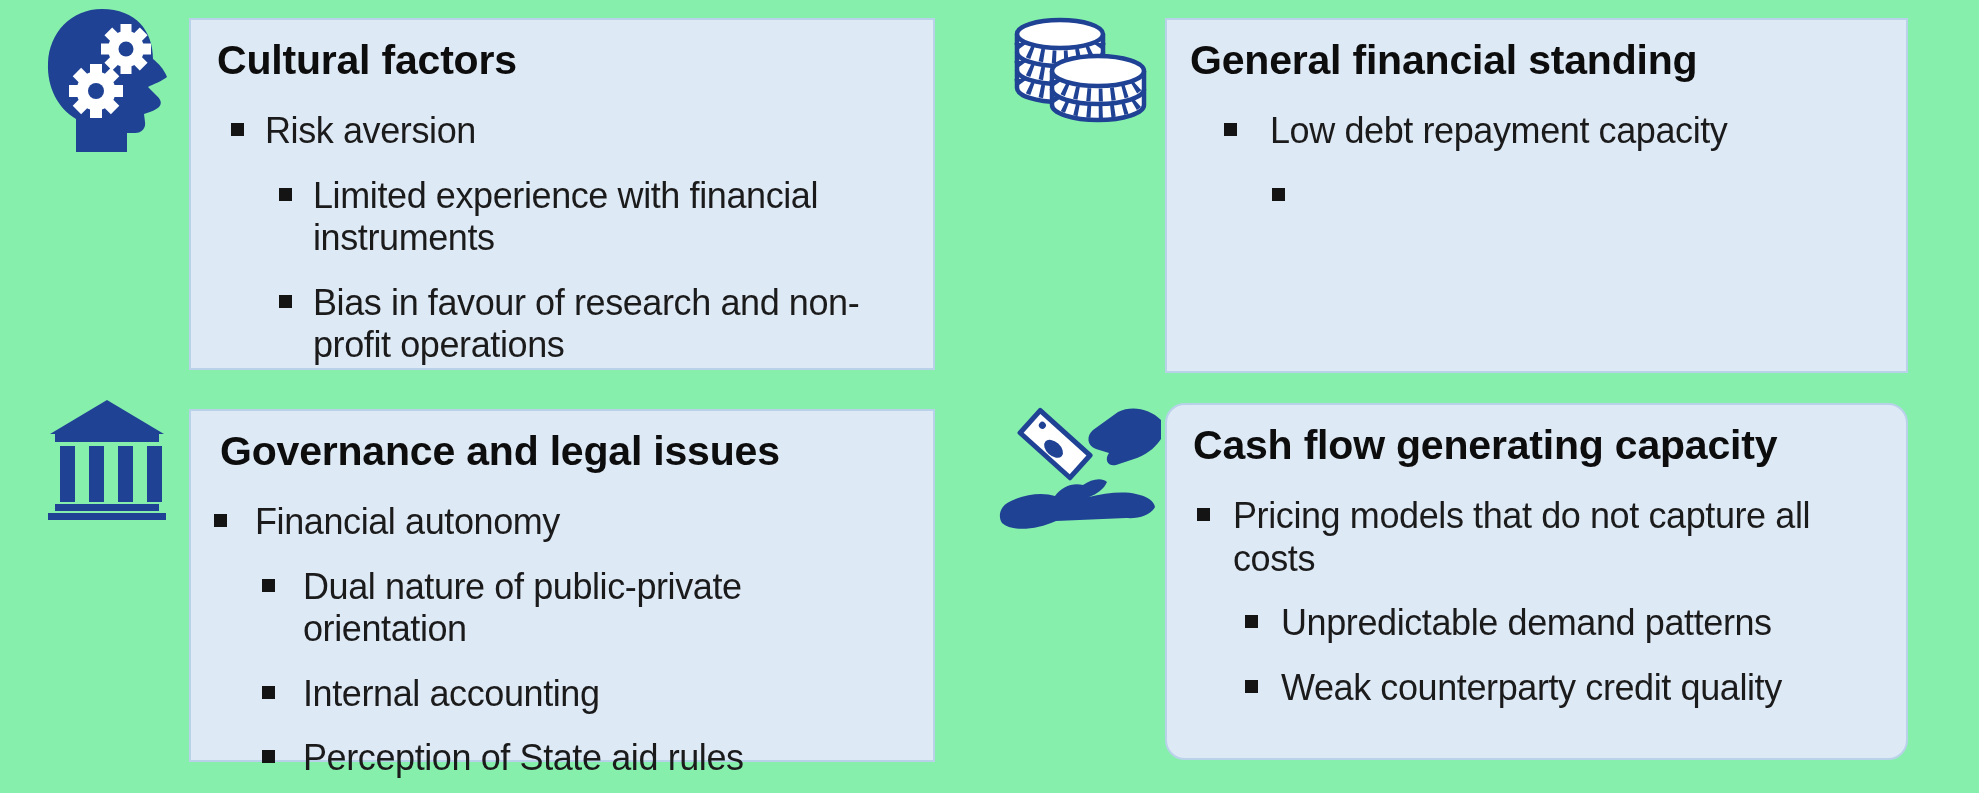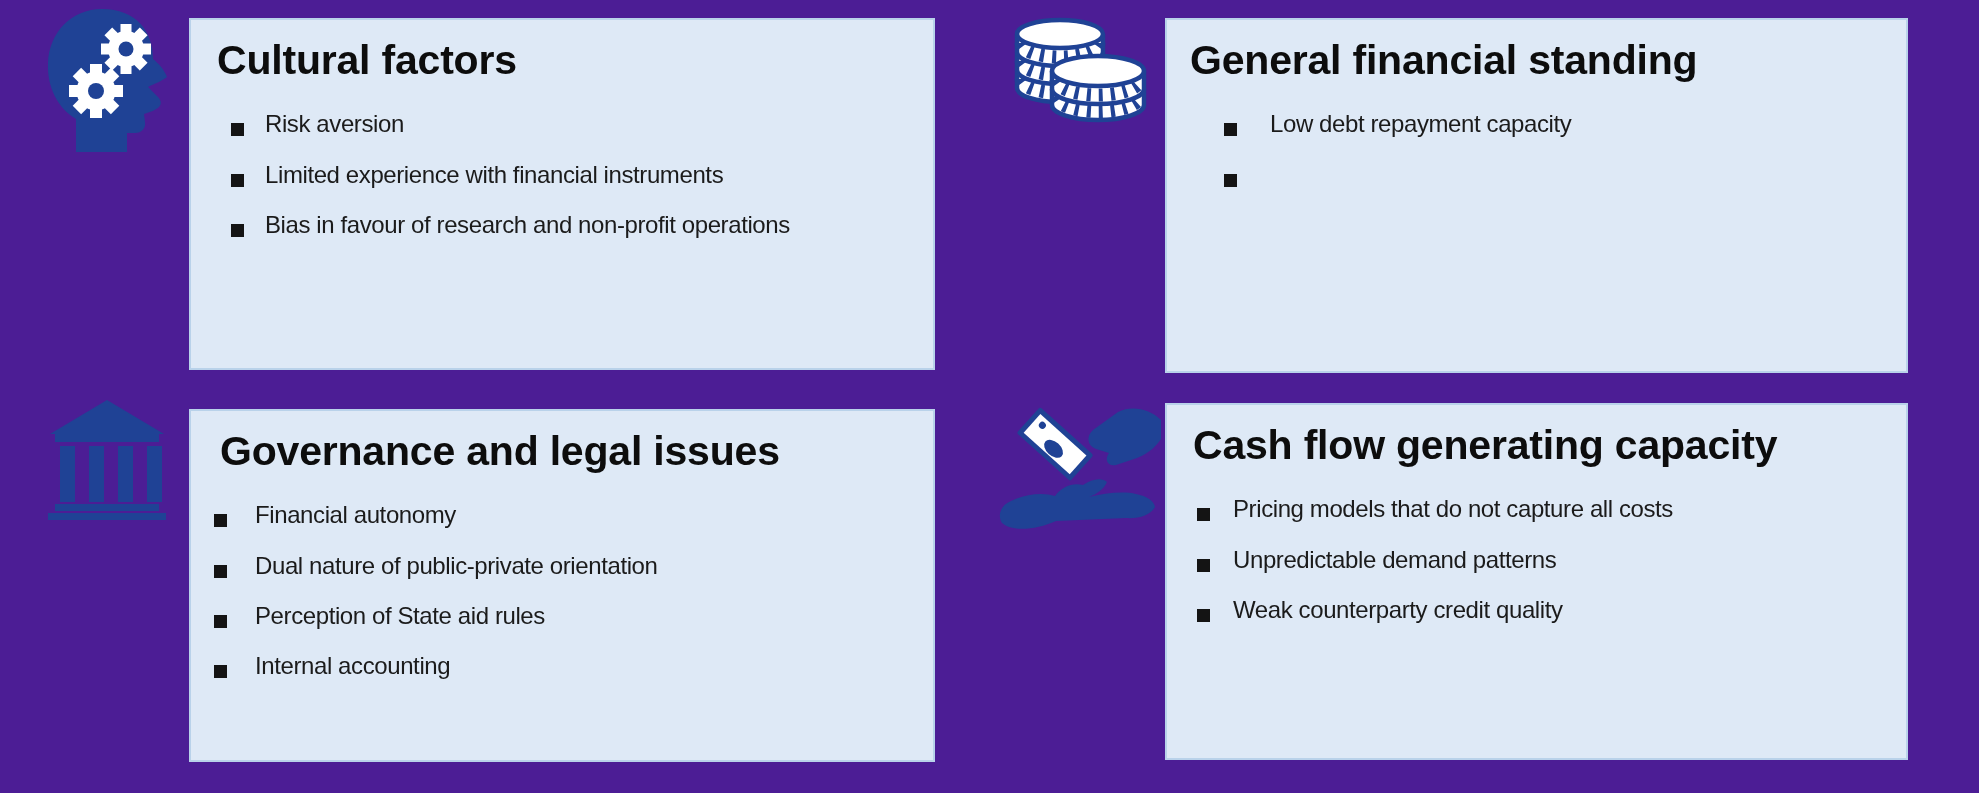--- a/index.html
+++ b/index.html
@@ -7,21 +7,21 @@
     --box-fill:#DEE9F6;
     --box-border:#B9D2EA;
     --title-text:#0D0D0D;
     --bullet-text:#1B1B1B;
     --marker-color:#141414;
   }
   html,body{margin:0;padding:0;background:#fff;}
   .canvas{
     position:relative;
     width:1979px;height:793px;
-    background:#4c1d95;
+    background:#86efac;
     font-family:"Liberation Sans", sans-serif;
     overflow:hidden;
   }
   .icon{position:absolute;color:var(--icon-blue);}
   .icon svg{display:block;width:100%;height:100%;}
 
   .panel{
     position:absolute;
     box-sizing:border-box;
     background:var(--box-fill);
@@ -38,39 +38,39 @@
     color:var(--title-text);
   }
   .panel ul{
     list-style:none;
     margin:26px 0 0 0;
     padding:0;
   }
   .panel li{
     position:relative;
     padding-left:var(--ti);
-    font-size:24px;
+    font-size:36px;
     letter-spacing:-0.4px;
     line-height:1.18;
     color:var(--bullet-text);
   }
-  .panel li + li{margin-top:22px;}
+  .panel li + li{margin-top:22px;margin-left:48px;}
   .marker{
     position:absolute;
     left:var(--mi);
     top:13px;
     width:13px;height:13px;
     background:var(--marker-color);
   }
 
   
   .panel-cultural  {left:189px;  top:18px;  width:746px; height:352px; --hi:26px; --mi:40px; --ti:74px;}
   .panel-financial {left:1165px; top:18px;  width:743px; height:355px; --hi:23px; --mi:57px; --ti:103px;}
   .panel-governance{left:189px;  top:409px; width:746px; height:353px; --hi:29px; --mi:23px; --ti:64px;}
-  .panel-cashflow  {left:1165px; top:403px; width:743px; height:357px; --hi:26px; --mi:30px; --ti:66px;}
+  .panel-cashflow  {left:1165px; top:403px; width:743px; height:357px;border-radius:20px; --hi:26px; --mi:30px; --ti:66px;}
 
   .icon-head {left:40px;   top:6px;   width:132px; height:148px;}
   .icon-coins{left:1004px; top:12px;  width:144px; height:112px;}
   .icon-bank {left:48px;   top:400px; width:118px; height:120px;}
   .icon-hand {left:994px;  top:404px; width:168px; height:140px;}
 </style>
 </head>
 <body>
 
 <div class="canvas">
@@ -167,22 +167,22 @@
       <rect x="7" y="104" width="104" height="7"></rect>
       <rect x="0" y="113" width="118" height="7"></rect>
     </svg>
   </div>
 
   <section class="panel panel-governance">
     <h2>Governance and legal issues</h2>
     <ul>
       <li><span class="marker"></span><span>Financial autonomy</span></li>
       <li><span class="marker"></span><span>Dual nature of public-private orientation</span></li>
+      <li><span class="marker"></span><span>Internal accounting</span></li>
       <li><span class="marker"></span><span>Perception of State aid rules</span></li>
-      <li><span class="marker"></span><span>Internal accounting</span></li>
     </ul>
   </section>
 
   <div class="icon icon-hand">
     <svg viewBox="0 0 168 140" aria-hidden="true">
       <g transform="translate(46,3) rotate(42)">
         <rect x="0" y="0" width="72" height="35" rx="2" fill="currentColor"></rect>
         <rect x="5" y="5" width="62" height="25" fill="#ffffff"></rect>
         <circle cx="14" cy="12" r="3.5" fill="currentColor"></circle>
         <ellipse cx="38" cy="22" rx="11" ry="7" fill="currentColor"></ellipse>

